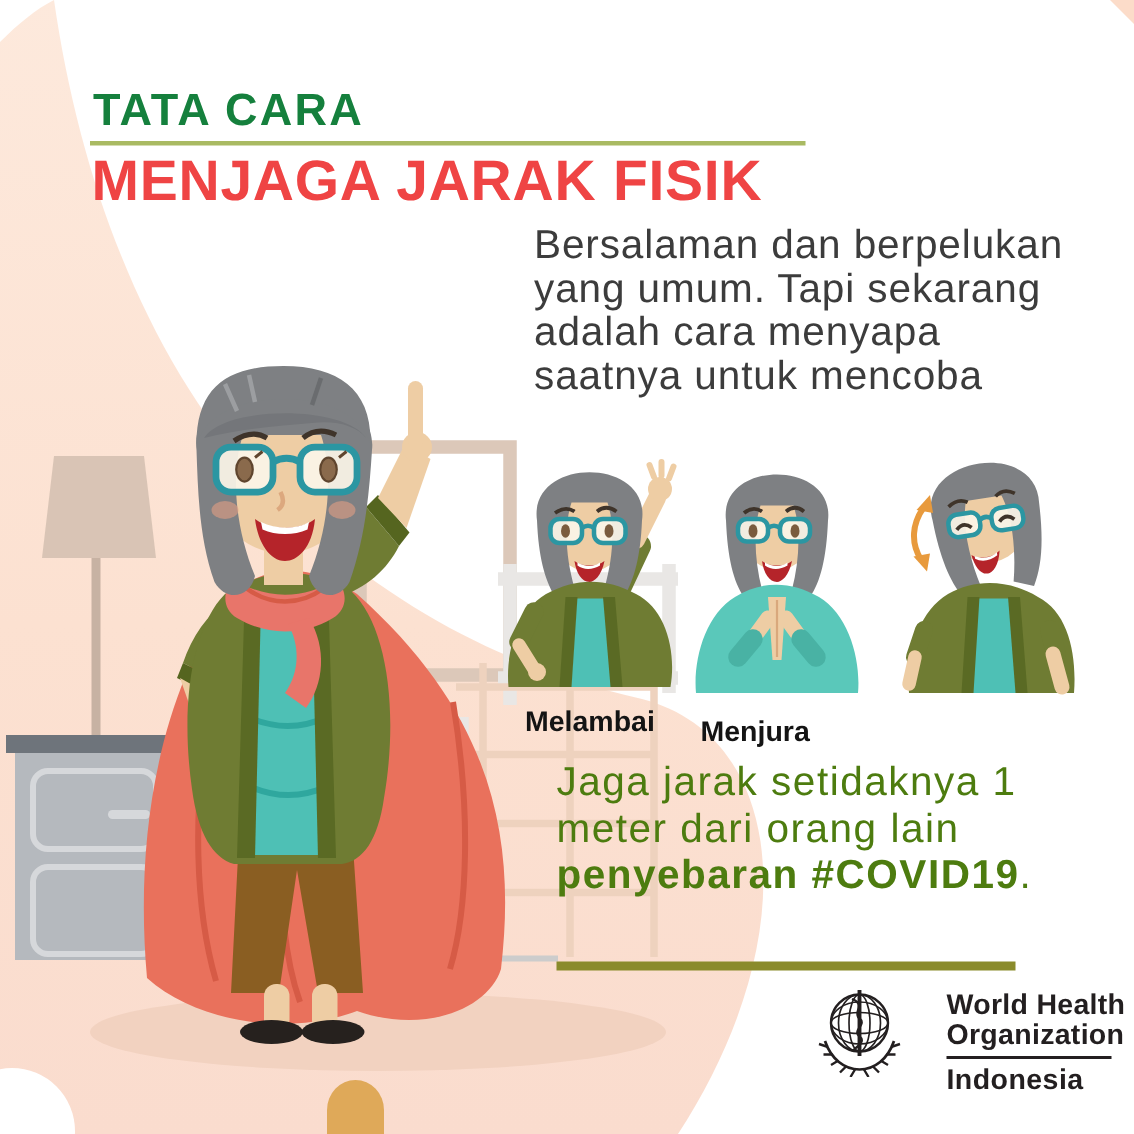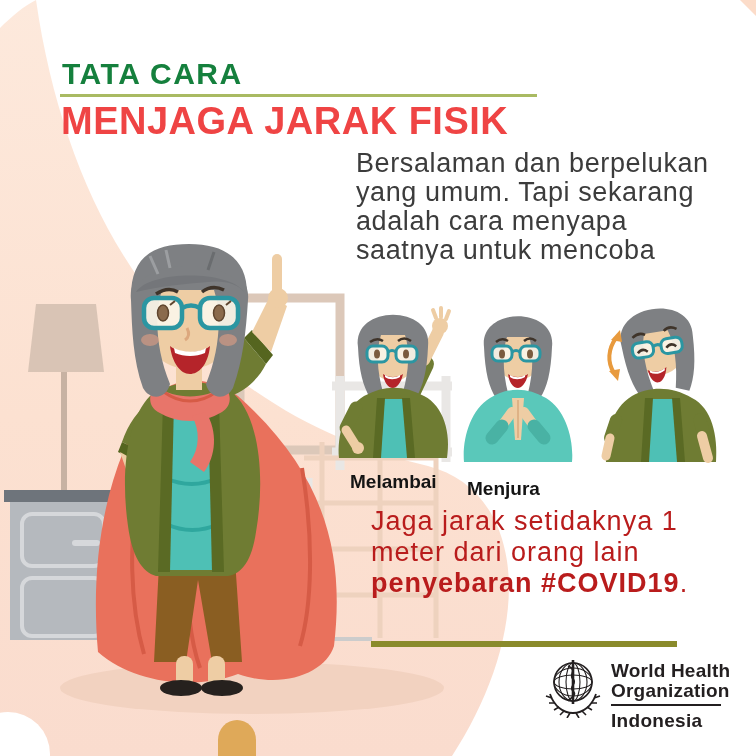--- a/index.html
+++ b/index.html
@@ -22,26 +22,26 @@
     left:356px;top:149px;font-size:27px;line-height:29px;color:#3C3C3C;
     letter-spacing:0.6px;white-space:nowrap;
   }
   .gesture-label{
     font-size:19px;font-weight:bold;color:#141414;white-space:nowrap;
   }
   .lbl-wave{left:350px;top:461px;margin-top:10px;}
   .lbl-bow{left:467px;top:478px;}
   .lbl-nod{left:578px;top:460px;}
   .message{
-    left:371px;top:506px;font-size:27px;line-height:31px;color:#b91c1c;
+    left:371px;top:506px;font-size:27px;line-height:31px;color:#4d7c0f;
     letter-spacing:1px;white-space:nowrap;
   }
   .message b{font-weight:bold;}
   .rule2{left:371px;top:641px;width:306px;height:6px;background:#8A8B2B;}
-  .who{left:542px;top:654px;display:flex;align-items:flex-start;}
+  .who{left:542px;top:654px;display:flex;align-items:flex-start;gap:20px;}
   .who-emblem{width:62px;height:64px;flex:0 0 auto;}
   .who-text{margin-left:7px;padding-top:7px;color:#231F20;}
   .who-name{font-size:19px;font-weight:bold;line-height:19.5px;letter-spacing:0.2px;white-space:nowrap;}
   .who-underline{width:110px;height:2px;background:#231F20;margin-top:4px;}
   .who-country{font-size:19px;font-weight:bold;margin-top:4px;letter-spacing:0.3px;}
 </style>
 </head>
 <body>
 
 <div class="canvas">

